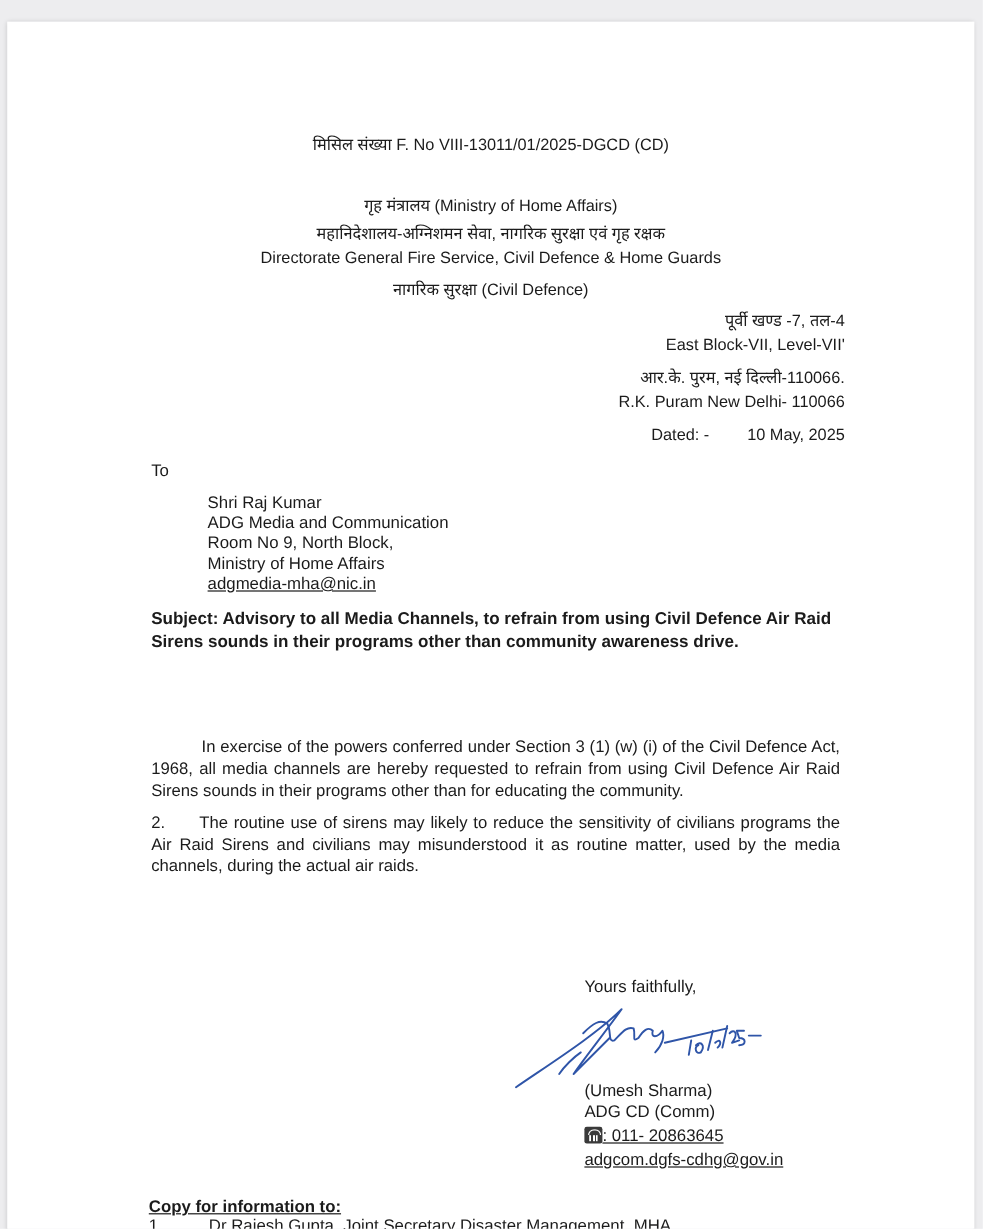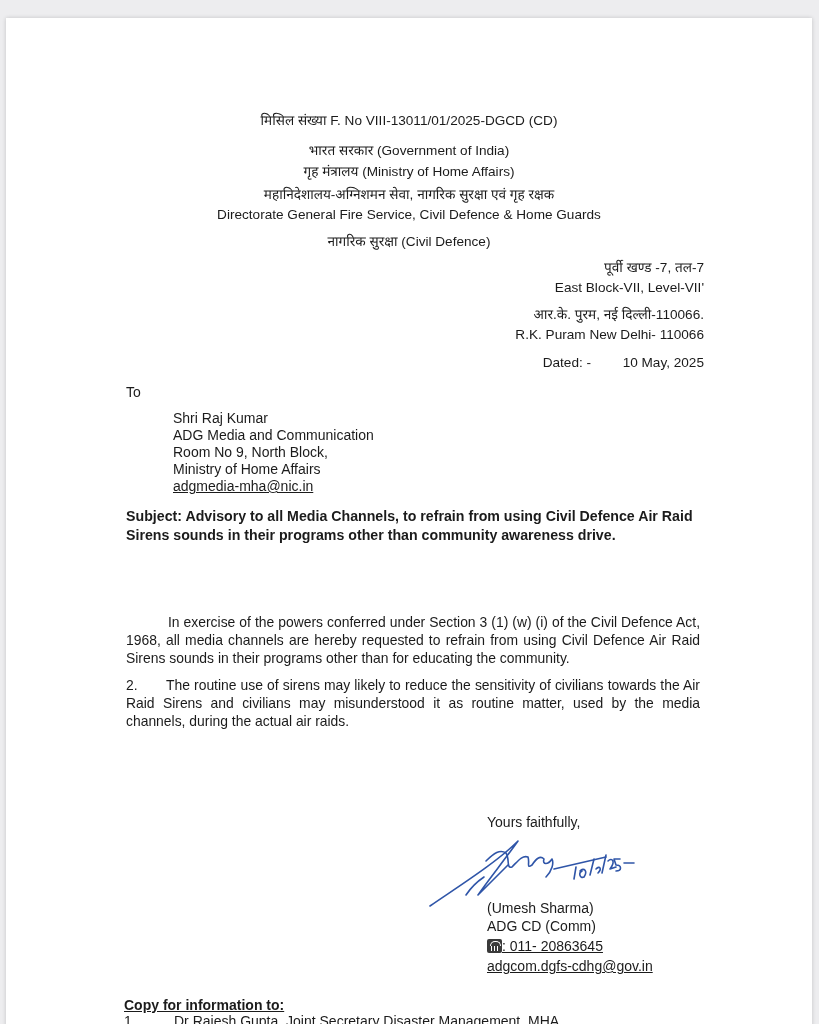--- a/index.html
+++ b/index.html
@@ -42,27 +42,26 @@
       content: ""; position: absolute; left: 4px; top: 7px; width: 7px; height: 5px;
       background: repeating-linear-gradient(90deg, #fff 0 1.5px, transparent 1.5px 3px);
     }
   </style>
 </head>
 <body>
 
 <div class="page">
 
   <div class="abs hdr" style="top:92px;">मिसिल संख्या F. No VIII-13011/01/2025-DGCD (CD)</div>
-  <div class="abs hdr" style="top:122px;">भारत सरकार (Government of India)</div>
   <div class="abs hdr" style="top:143px;">गृह मंत्रालय (Ministry of Home Affairs)</div>
   <div class="abs hdr" style="top:166px;">महानिदेशालय-अग्निशमन सेवा, नागरिक सुरक्षा एवं गृह रक्षक</div>
   <div class="abs hdr" style="top:189px;">Directorate General Fire Service, Civil Defence &amp; Home Guards</div>
   <div class="abs hdr" style="top:213px;">नागरिक सुरक्षा  (Civil Defence)</div>
 
-  <div class="abs addr" style="top:239px;">पूर्वी खण्ड -7, तल-7</div>
+  <div class="abs addr" style="top:239px;">पूर्वी खण्ड -7, तल-4</div>
   <div class="abs addr" style="top:262px;">East Block-VII, Level-VII'</div>
   <div class="abs addr" style="top:286px;">आर.के. पुरम, नई दिल्ली-110066.</div>
   <div class="abs addr" style="top:309px;">R.K. Puram New Delhi- 110066</div>
   <div class="abs addr" style="top:337px;">
     <span>Dated: -</span>
     <span style="display:inline-block;width:24px;"></span>
     <span>10 May, 2025</span>
   </div>
 
   <div class="abs" style="left:120px;top:366px;font-size:14px;">To</div>
@@ -70,21 +69,21 @@
   <div class="abs recip" style="top:409px;">ADG Media and Communication</div>
   <div class="abs recip" style="top:426px;">Room No 9, North Block,</div>
   <div class="abs recip" style="top:443px;">Ministry of Home Affairs</div>
   <div class="abs recip u" style="top:460px;">adgmedia-mha@nic.in</div>
 
   <div class="subject" style="top:489px;">Subject: Advisory to all Media Channels, to refrain from using Civil Defence Air Raid Sirens sounds in their programs other than community awareness drive.</div>
 
   <div class="para" style="top:575px;text-indent:42px;margin-top:20px;">In exercise of the powers conferred under Section 3 (1) (w) (i) of the Civil Defence Act, 1968, all media channels are hereby requested to refrain from using Civil Defence Air Raid Sirens sounds in their programs other than for educating the community.</div>
 
   <div class="para" style="top:658px;">
-    <span class="num">2.</span><span>The routine use of sirens may likely to reduce the sensitivity of civilians towards the Air Raid Sirens and civilians may misunderstood it as routine matter, used by the media channels, during the actual air raids.</span>
+    <span class="num">2.</span><span>The routine use of sirens may likely to reduce the sensitivity of civilians programs the Air Raid Sirens and civilians may misunderstood it as routine matter, used by the media channels, during the actual air raids.</span>
   </div>
 
 
   <div class="abs sig-block" style="top:795px;">Yours faithfully,</div>
 
   <svg class="abs" style="left:420px;top:815px;" width="210" height="80" viewBox="0 0 210 80">
     <g fill="none" stroke="#2f55a8" stroke-width="1.6" stroke-linecap="round" stroke-linejoin="round">
       <path d="M4 73 C 30 55, 70 30, 92 8 C 80 25, 60 50, 52 62 C 66 48, 74 40, 82 32"></path>
       <path d="M60 28 C 68 20, 74 16, 80 20 C 84 26, 80 36, 86 34 C 92 28, 96 22, 102 24 C 104 30, 100 36, 106 32 C 110 26, 114 22, 118 26 C 116 32, 122 32, 126 26 C 128 30, 126 38, 120 44"></path>
       <path d="M40 62 C 44 56, 52 48, 58 44"></path>

